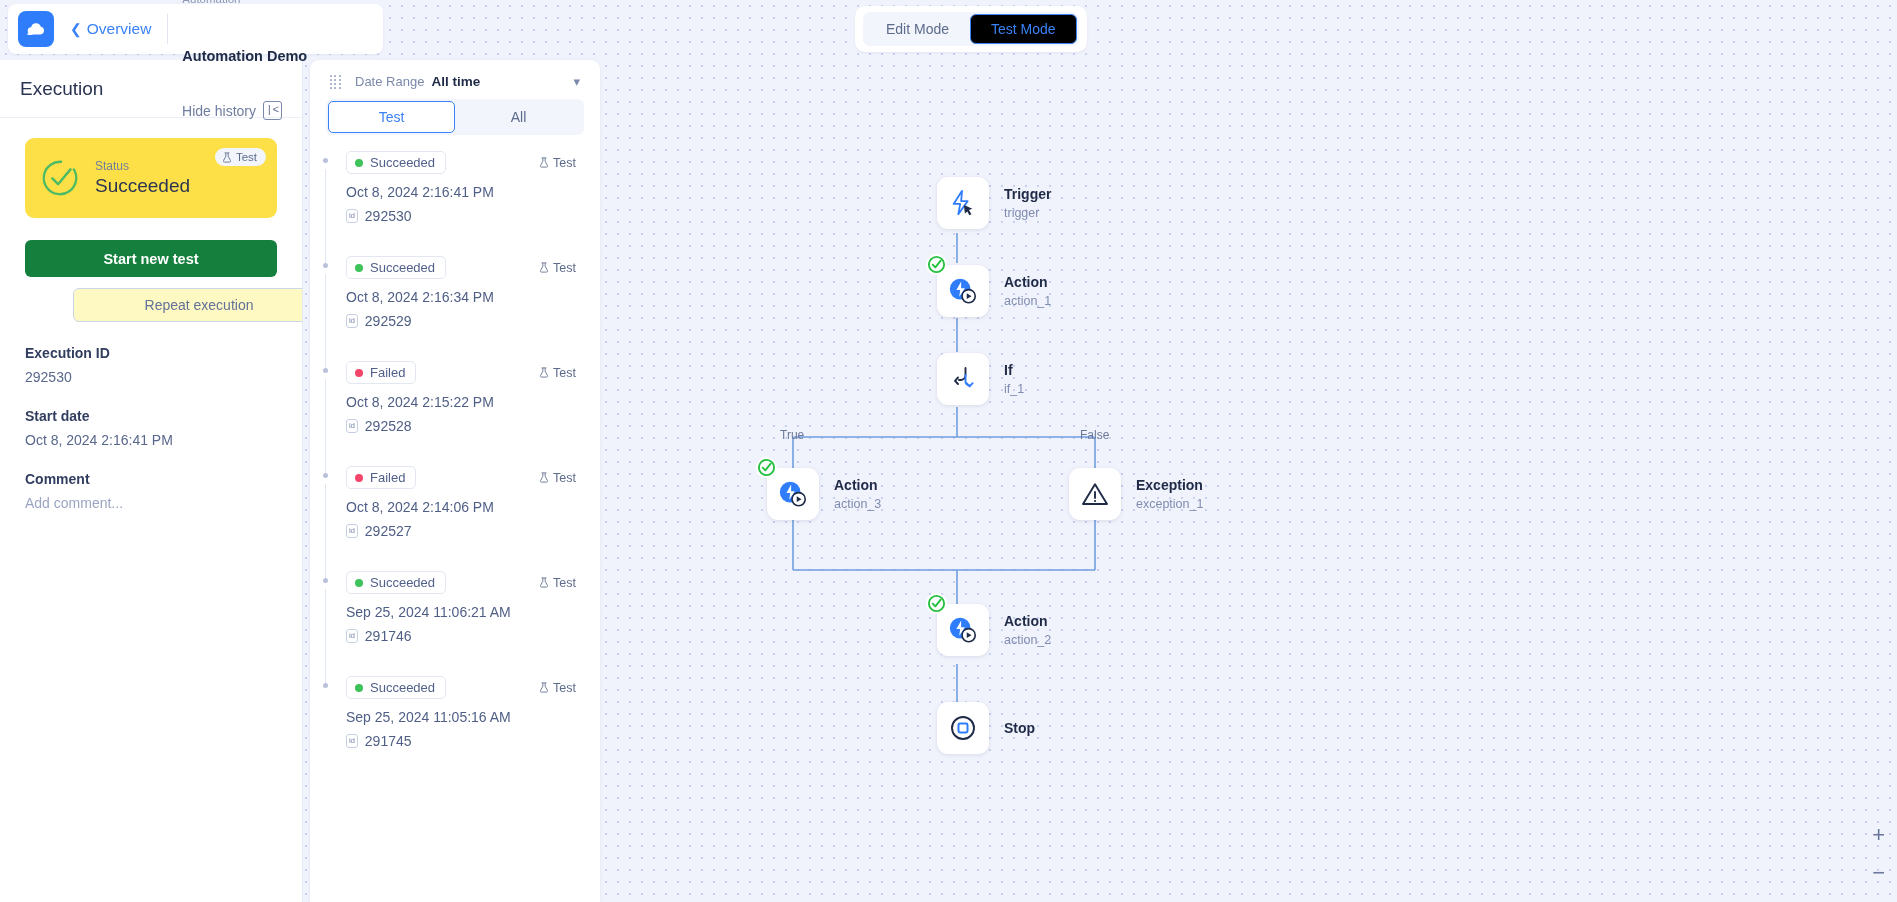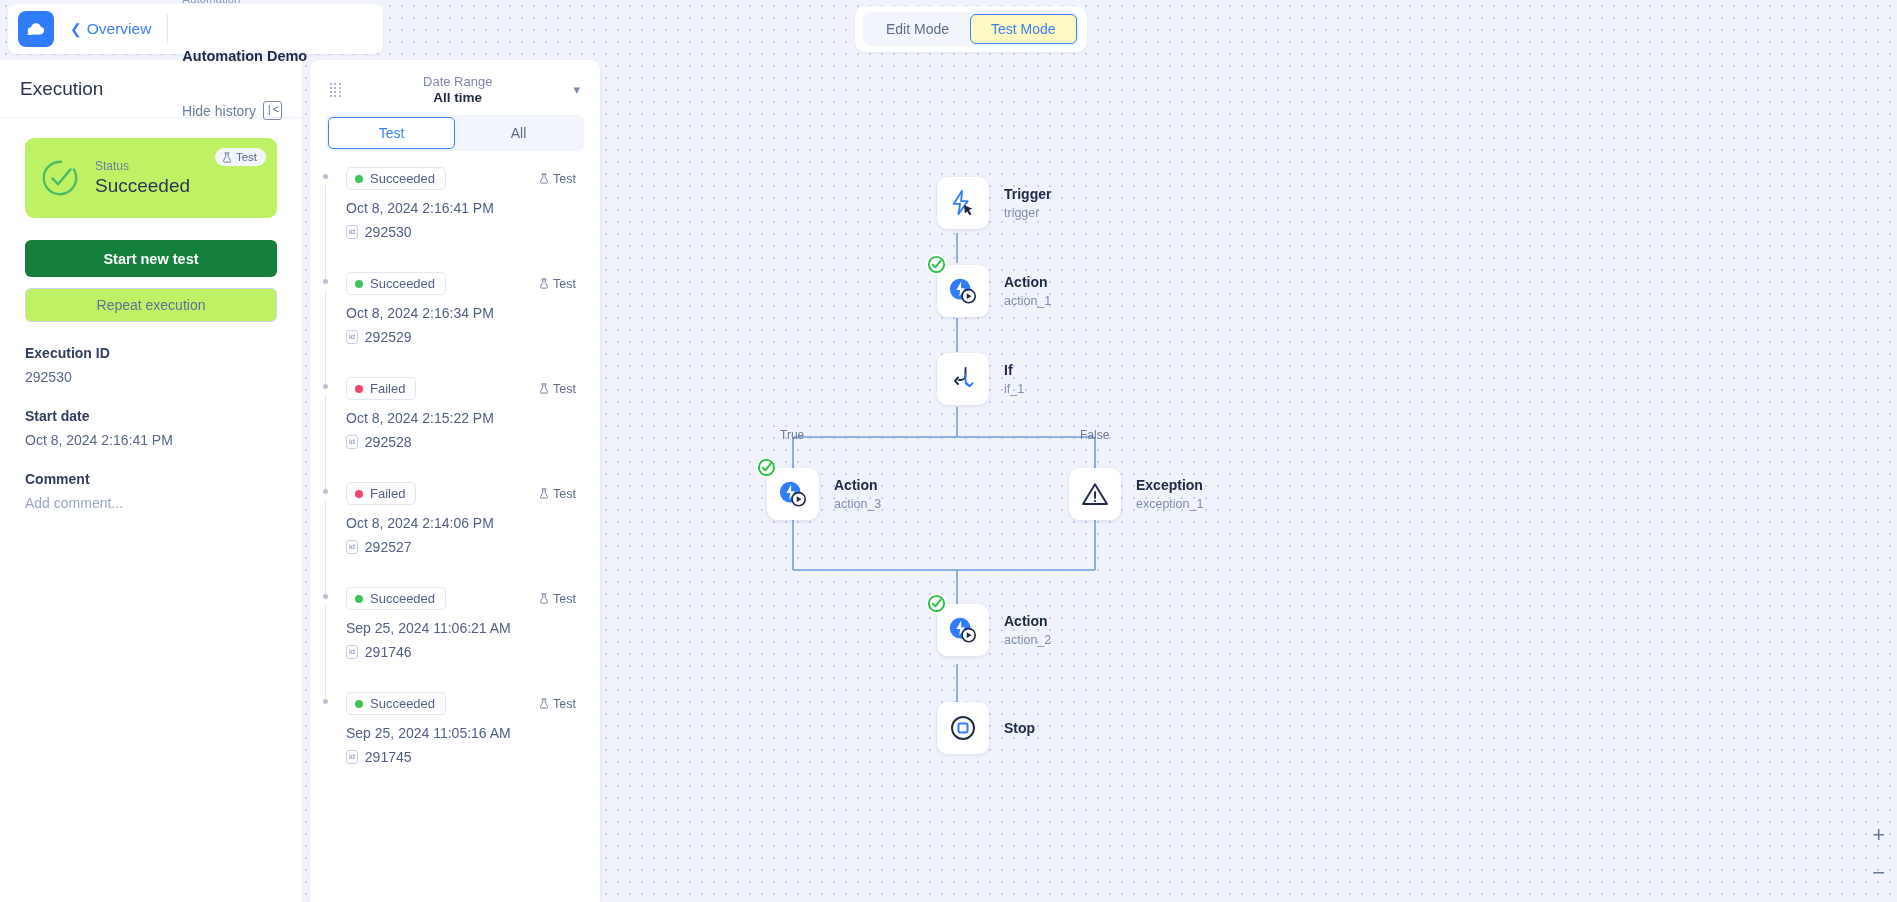--- a/index.html
+++ b/index.html
@@ -79,21 +79,21 @@
     padding: 6px 20px;
     border-radius: 6px;
     color: #5d6b8c;
     background: transparent;
     border: 1px solid transparent;
     cursor: pointer;
     font-family: inherit;
     white-space: nowrap;
   }
   .mode-btn.active {
-    background: #fef9c3;
+    background: #000000;
     border: 1px solid #3b82f6;
     color: #3b82f6;
   }
 
   
   .exec-panel {
     position: absolute;
     left: 0; top: 60px;
     width: 303px; height: 842px;
     background: #ffffff;
@@ -117,21 +117,21 @@
     width: 19px; height: 19px;
     border: 1.4px solid #7a89ab;
     border-radius: 3px;
     display: flex; align-items: center; justify-content: center;
     font-size: 11px; color: #5c6a8c; line-height: 1;
     font-family: "Liberation Mono", monospace;
   }
   .exec-body { padding: 20px 25px 0 25px; overflow: hidden; }
 
   .status-card {
-    background: #bef264;
+    background: #fde047;
     border-radius: 9px;
     padding: 16px 14px;
     display: flex; align-items: center;
     gap: 14px;
     position: relative;
     min-height: 80px;
   }
   .status-check {
     width: 42px; height: 42px; flex: 0 0 auto;
   }
@@ -155,26 +155,27 @@
     color: #ffffff;
     border: none; border-radius: 6px;
     font-size: 14.5px; font-weight: 700;
     cursor: pointer;
     font-family: inherit;
   }
   .btn-secondary {
     margin-top: 11px;
     width: 100%;
     height: 34px;
-    background: #bef264;
+    background: #fef9c3;
     color: #62719a;
     border: 1px solid #ccd6ea; border-radius: 6px;
     font-size: 14px;
     cursor: pointer;
     font-family: inherit;
+    margin-left: 48px;
   }
 
   .field { margin-top: 23px; }
   .field-label { font-size: 14px; color: #323e60; font-weight: 700; }
   .field-value { font-size: 14px; color: #59678c; margin-top: 8px; }
   .field-value.muted { color: #9aa5c2; cursor: text; }
 
   
   .history-panel {
     position: absolute;
@@ -195,21 +196,21 @@
   .grip {
     width: 12px; height: 14px;
     display: grid;
     grid-template-columns: repeat(3, 3px);
     grid-template-rows: repeat(4, 3px);
     gap: 1.3px;
     flex: 0 0 auto;
     cursor: grab;
   }
   .grip i { background: #a9b3cd; border-radius: 0.5px; display:block; width:2px; height:2px;}
-  .dr-text { flex: 1; display: flex; flex-direction: column; gap: 1px; align-items: center; }
+  .dr-text { flex: 1; display: flex; flex-direction: row; gap: 7px; }
   .dr-label { font-size: 13px; color: #7b88aa; }
   .dr-value { font-size: 13.5px; color: #1f2a47; font-weight: 700; }
   .chev-down { color: #7b88aa; font-size: 13px; cursor: pointer; padding-right: 4px; }
 
   .tabs {
     display: flex;
     background: #f2f5fb;
     border-radius: 6px;
     margin: 0 16px 0 16px;
     padding: 2px;

